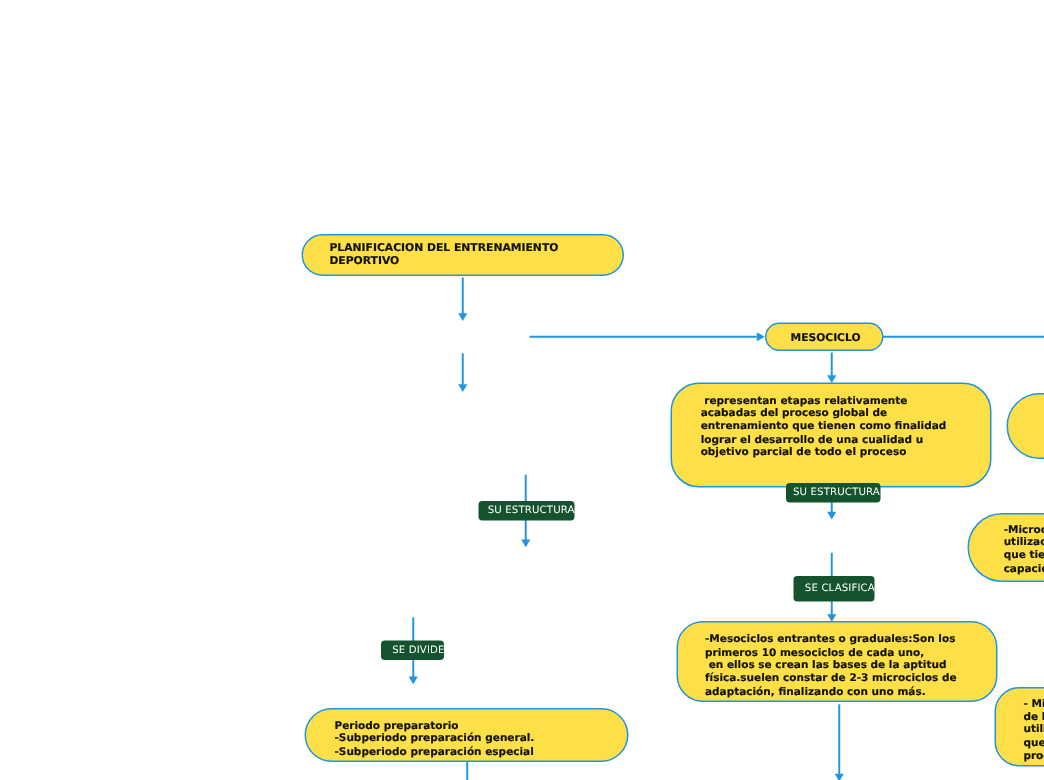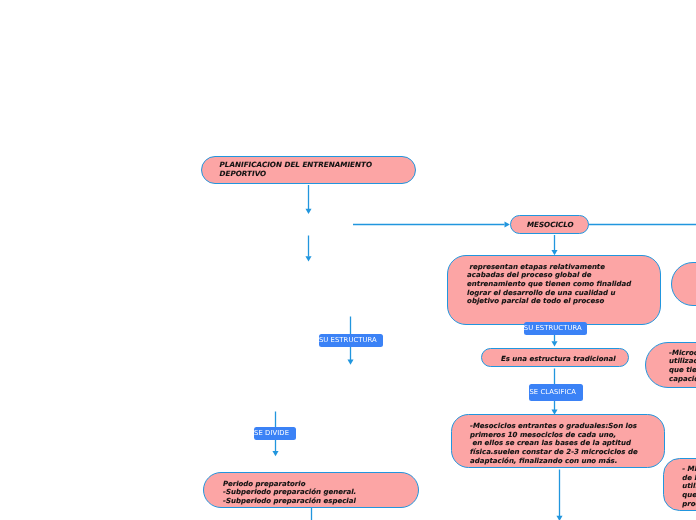--- a/index.html
+++ b/index.html
@@ -1,25 +1,25 @@
 <!DOCTYPE html>
 <html><head>
 <meta charset="utf-8">
 <title>Mind map</title>
 <style>
   html,body{margin:0;padding:0;background:#ffffff;}
   #canvas{position:relative;width:696px;height:520px;overflow:hidden;background:#fff;
     font-family:"DejaVu Sans",sans-serif;-webkit-font-smoothing:antialiased;}
   svg.links{position:absolute;left:0;top:0;width:696px;height:520px;overflow:visible;z-index:1;}
-  .node{position:absolute;box-sizing:border-box;border:1.15px solid #2196de;background:#fca5a5;
-    border-radius:999px;z-index:2;font-style:italic;}
+  .node{position:absolute;box-sizing:border-box;border:1.15px solid #2196de;background:#fde047;
+    border-radius:999px;z-index:2;}
   .node .txt{position:absolute;font-weight:bold;color:#121212;white-space:pre;-webkit-text-stroke:0.1px #121212;
     font-size:7px;line-height:8.65px;}
-  .clabel{position:absolute;box-sizing:border-box;background:#3b82f6;border-radius:2.5px;
-    color:#fff;display:flex;align-items:center;justify-content:flex-start;white-space:nowrap;
+  .clabel{position:absolute;box-sizing:border-box;background:#14532d;border-radius:2.5px;
+    color:#fff;display:flex;align-items:center;justify-content:flex-end;white-space:nowrap;
     font-size:6.8px;line-height:1;z-index:3;letter-spacing:0.08px;}
 </style>
 </head>
 <body>
 
 <div id="canvas">
 
   <svg class="links" viewBox="0 0 696 520">
     <g stroke="#2196de" stroke-width="1.3" fill="#2196de" stroke-linecap="butt">
       <path d="M308.5,185 L308.5,209.5" fill="none"></path>
@@ -74,23 +74,20 @@
   </div>
 
   <div class="node" style="left:447.3px;top:255px;width:214.2px;height:70px;border-radius:19px;">
     <span class="txt" style="left:18.8px;top:6.7px;"> representan etapas relativamente
 acabadas del proceso global de
 entrenamiento que tienen como finalidad
 lograr el desarrollo de una cualidad u
 objetivo parcial de todo el proceso</span>
   </div>
 
-  <div class="node" style="left:481.4px;top:348.3px;width:148px;height:19.1px;border-radius:10px;">
-    <span class="txt" style="left:18.5px;top:5.5px;">Es una estructura tradicional</span>
-  </div>
 
   <div class="node" style="left:451.4px;top:414.3px;width:213.2px;height:54px;border-radius:17.5px;padding-left:36px;">
     <span class="txt" style="left:17.6px;top:6.6px;">-Mesociclos entrantes o graduales:Son los
 primeros 10 mesociclos de cada uno,
  en ellos se crean las bases de la aptitud
 física.suelen constar de 2-3 microciclos de
 adaptación, finalizando con uno más.</span>
   </div>
 
   <div class="node" style="left:671.3px;top:261.5px;width:95px;height:44.8px;border-radius:22.4px;">

